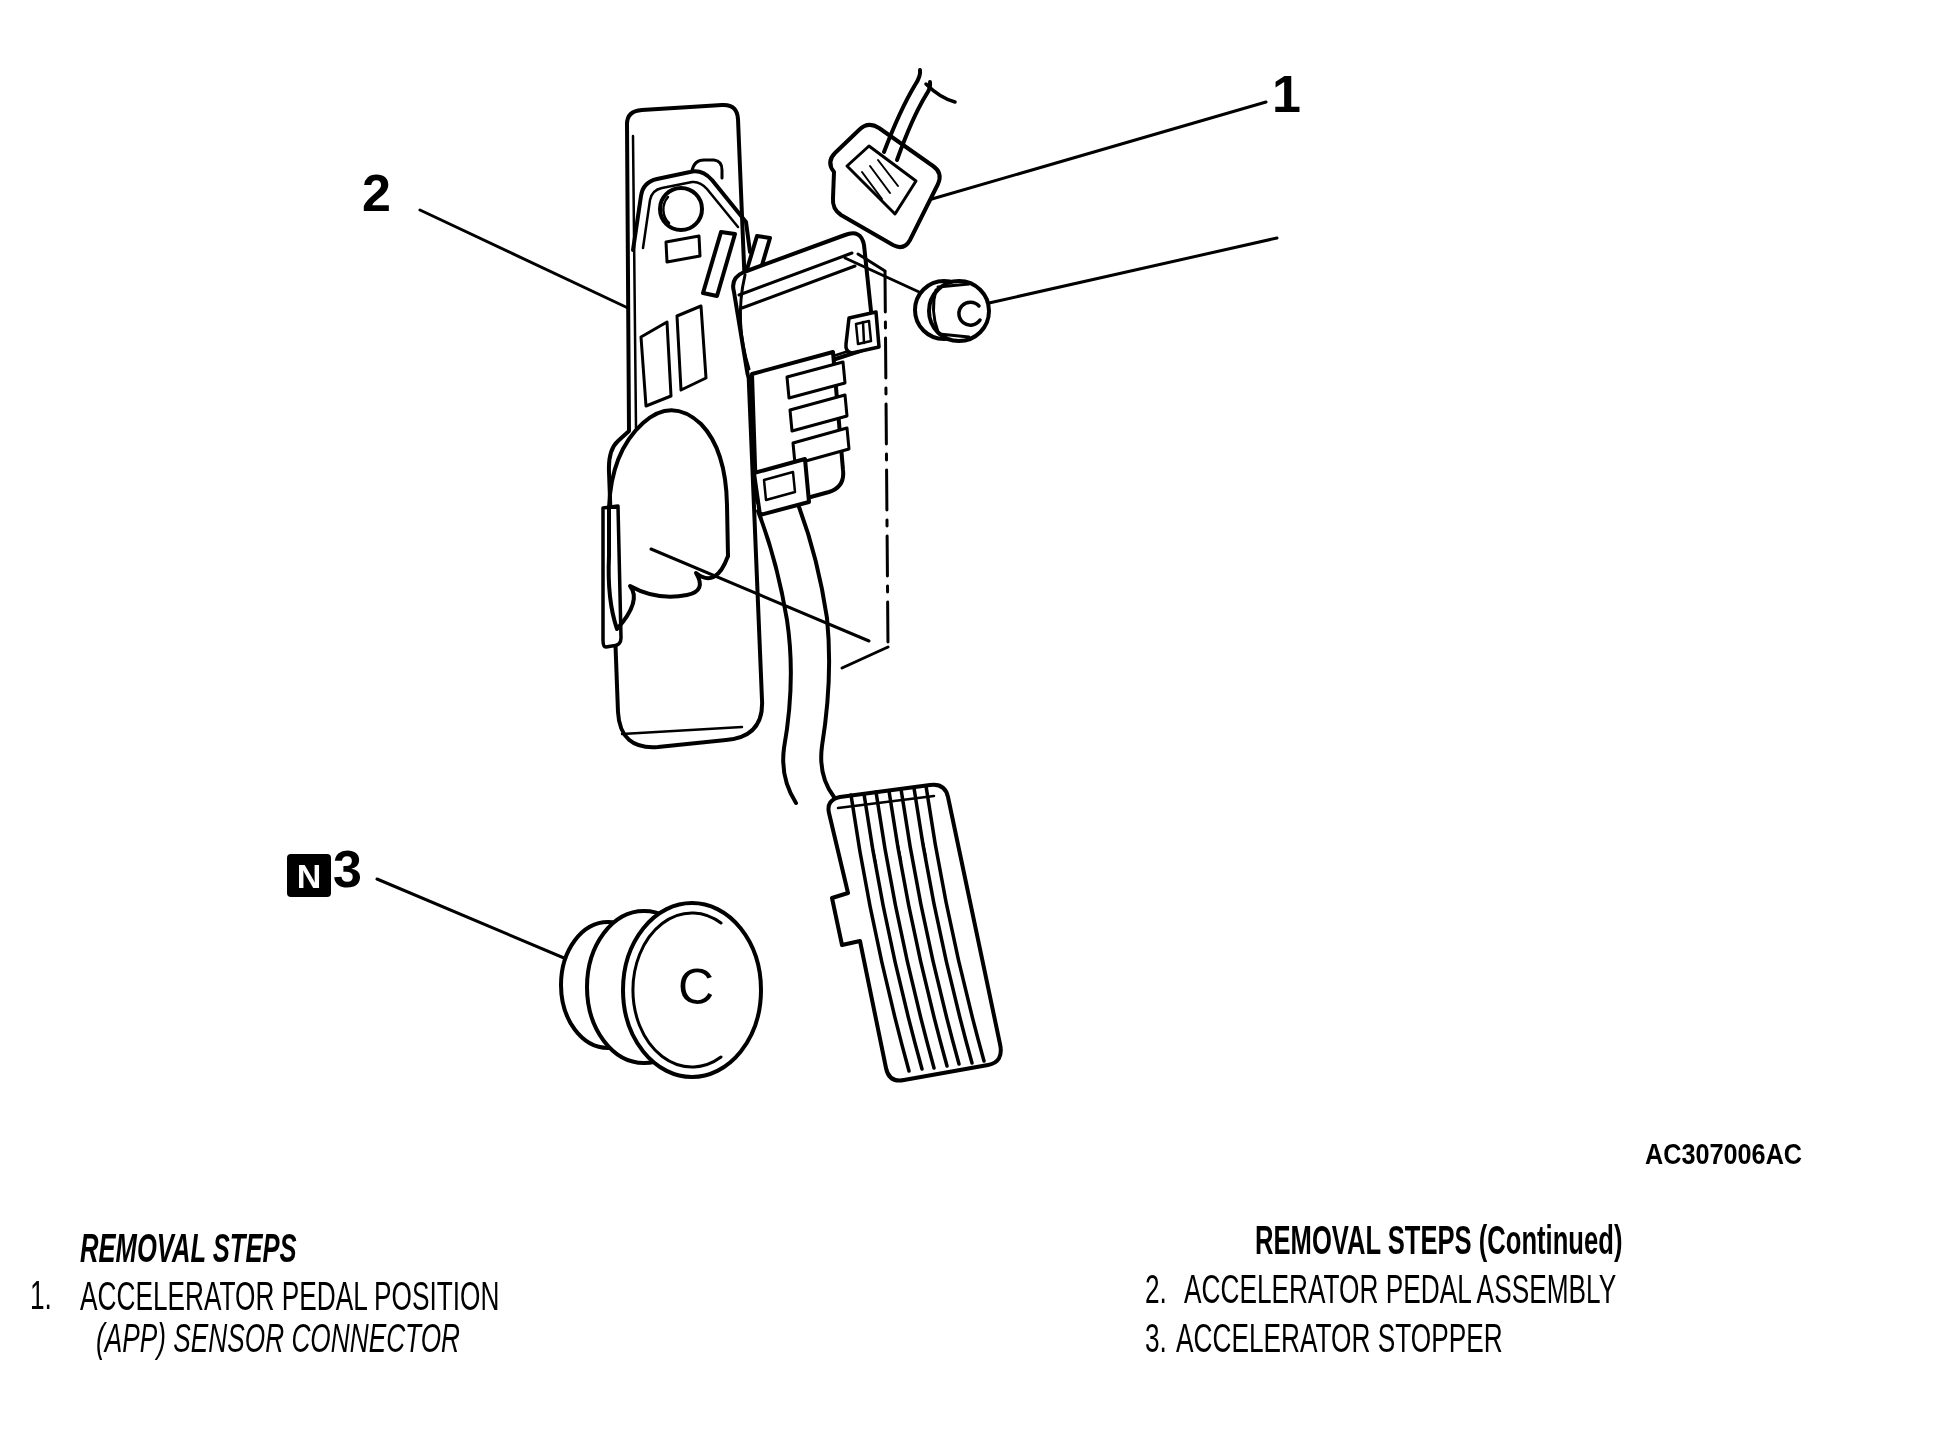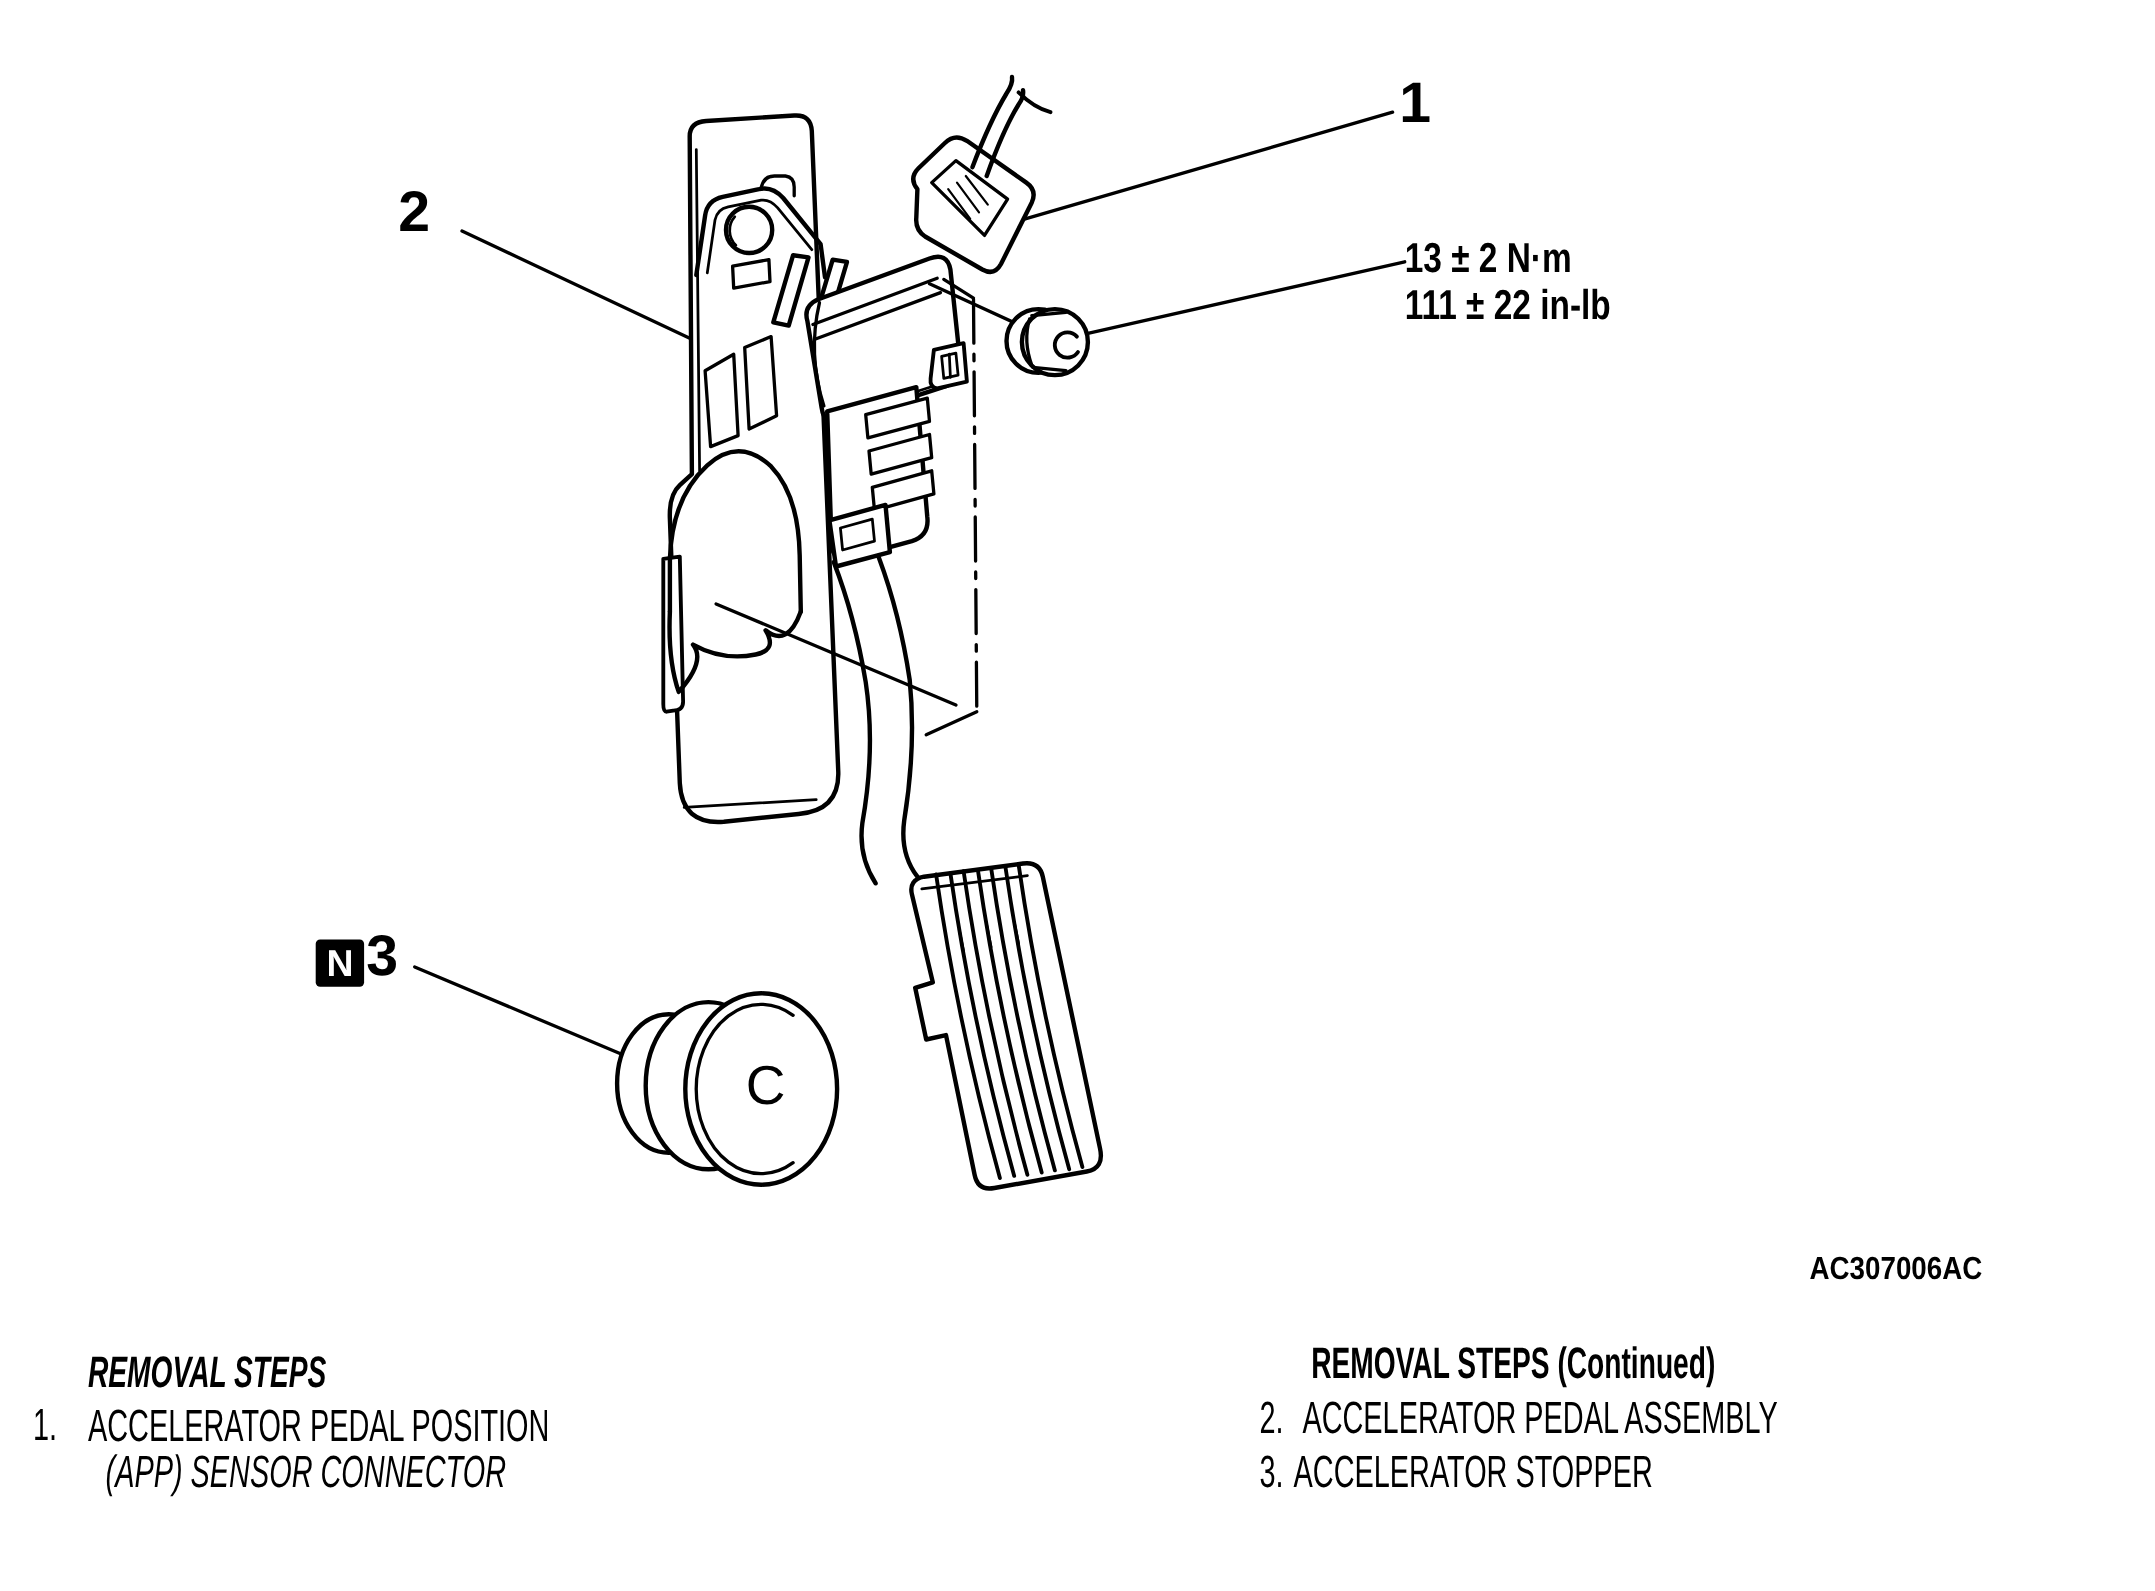--- a/index.html
+++ b/index.html
@@ -184,24 +184,20 @@
     </g>
   </svg>
 
   <div class="abs callout" style="left:1272px;top:68px;">1</div>
 
   <div class="abs callout" style="left:362px;top:167px;">2</div>
 
   <div class="abs note-box" style="left:287px;top:854px;">N</div>
   <div class="abs callout" style="left:333px;top:843px;">3</div>
 
-  <div class="abs" style="left:1277px;top:214px;">
-    <div class="torque">13 ± 2 N·m</div>
-    <div class="torque">111 ± 22 in-lb</div>
-  </div>
 
   <div class="abs stopper-c" style="left:666px;top:962px;">C</div>
 
   <div class="abs fig-code" style="left:1645px;top:1140px;">AC307006AC</div>
 
   <div>
     <div class="abs" style="left:80px;top:1228px;font-style:italic;">
       <span class="steps-heading">REMOVAL STEPS</span>
     </div>
     <div class="abs" style="left:30px;top:1274px;">
@@ -209,21 +205,21 @@
     </div>
     <div class="abs" style="left:80px;top:1275px;">
       <span class="step-text">ACCELERATOR PEDAL POSITION</span>
     </div>
     <div class="abs" style="left:96px;top:1317px;font-style:italic;">
       <span class="step-text">(APP) SENSOR CONNECTOR</span>
     </div>
   </div>
 
   <div>
-    <div class="abs" style="left:1192px;top:1220px;">
+    <div class="abs" style="left:1255px;top:1220px;">
       <span class="steps-heading">REMOVAL STEPS (Continued)</span>
     </div>
 
     <div class="abs" style="left:1145px;top:1268px;">
       <span class="step-num">2.</span>
     </div>
     <div class="abs" style="left:1184px;top:1268px;">
       <span class="step-text">ACCELERATOR PEDAL ASSEMBLY</span>
     </div>
 

